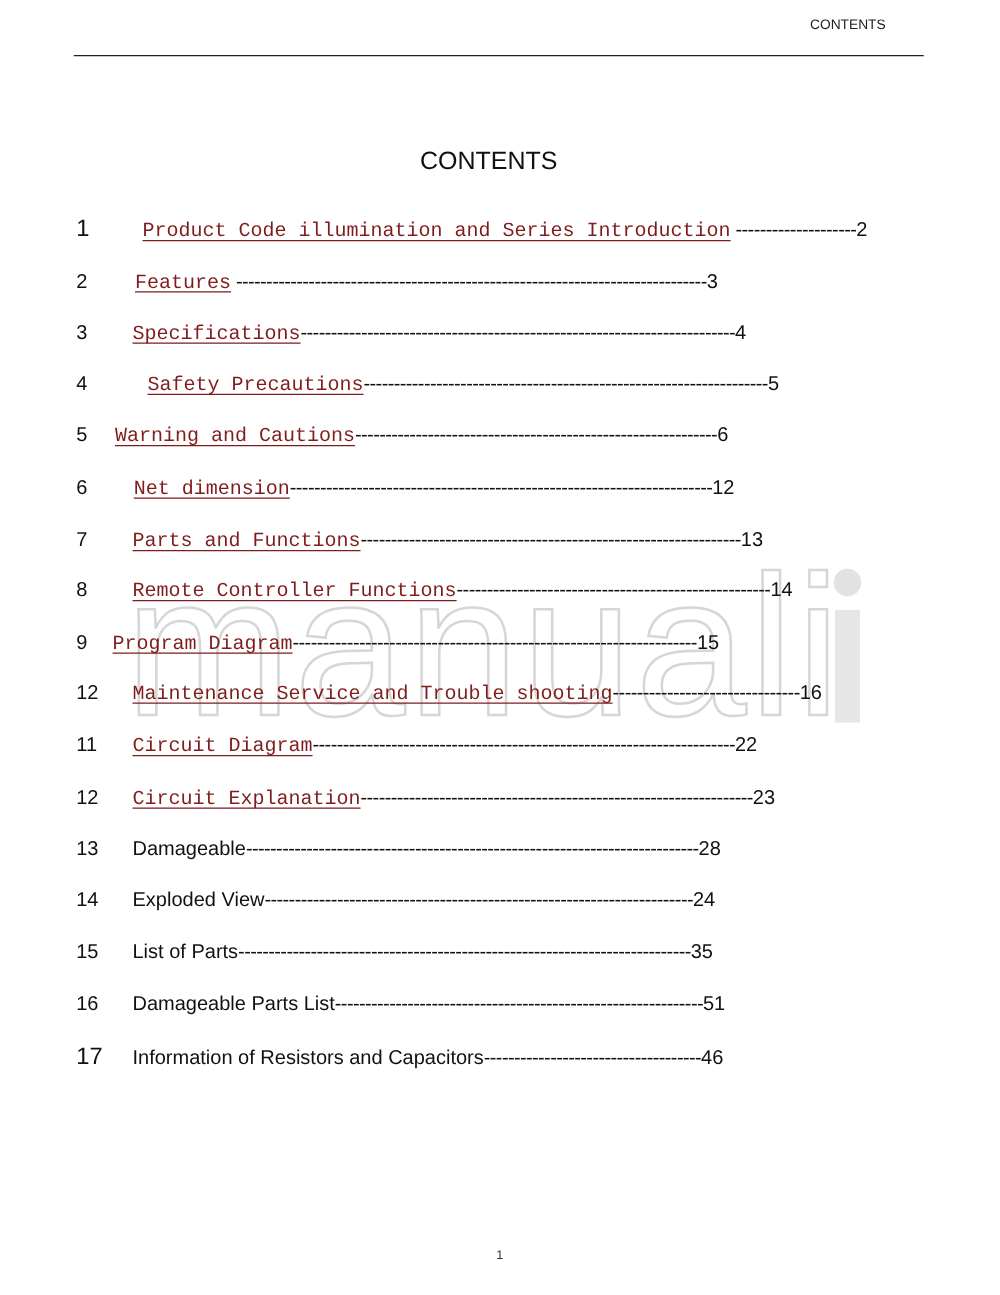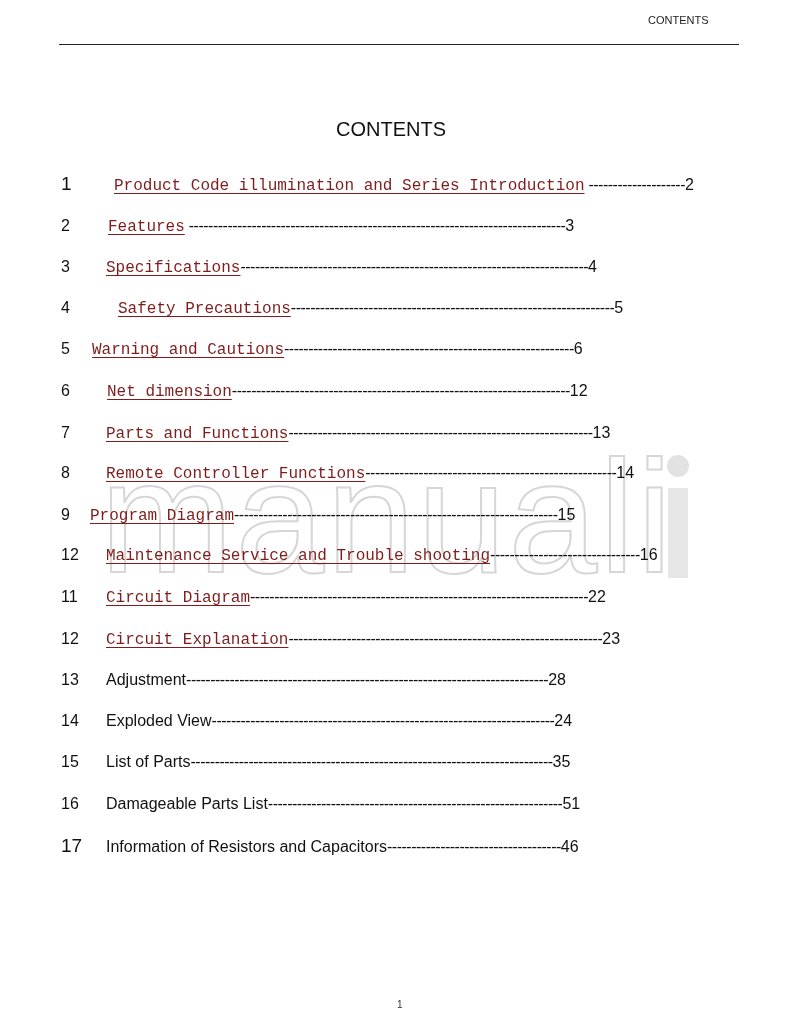--- a/index.html
+++ b/index.html
@@ -107,21 +107,21 @@
   </div>
   <div class="toc-row" style="top:630px">
     <span class="toc-num">12</span>
     <span class="toc-entry" style="left:106px">
       <a class="toc-link">Circuit Explanation</a><span class="toc-leader">-----------------------------------------------------------------</span><span class="toc-page">23</span>
     </span>
   </div>
   <div class="toc-row" style="top:671px">
     <span class="toc-num">13</span>
     <span class="toc-entry" style="left:106px">
-      <span class="toc-plain">Adjustment</span><span class="toc-leader">---------------------------------------------------------------------------</span><span class="toc-page">28</span>
+      <span class="toc-plain">Damageable</span><span class="toc-leader">---------------------------------------------------------------------------</span><span class="toc-page">28</span>
     </span>
   </div>
   <div class="toc-row" style="top:712px">
     <span class="toc-num">14</span>
     <span class="toc-entry" style="left:106px">
       <span class="toc-plain">Exploded View</span><span class="toc-leader">-----------------------------------------------------------------------</span><span class="toc-page">24</span>
     </span>
   </div>
   <div class="toc-row" style="top:753px">
     <span class="toc-num">15</span>

